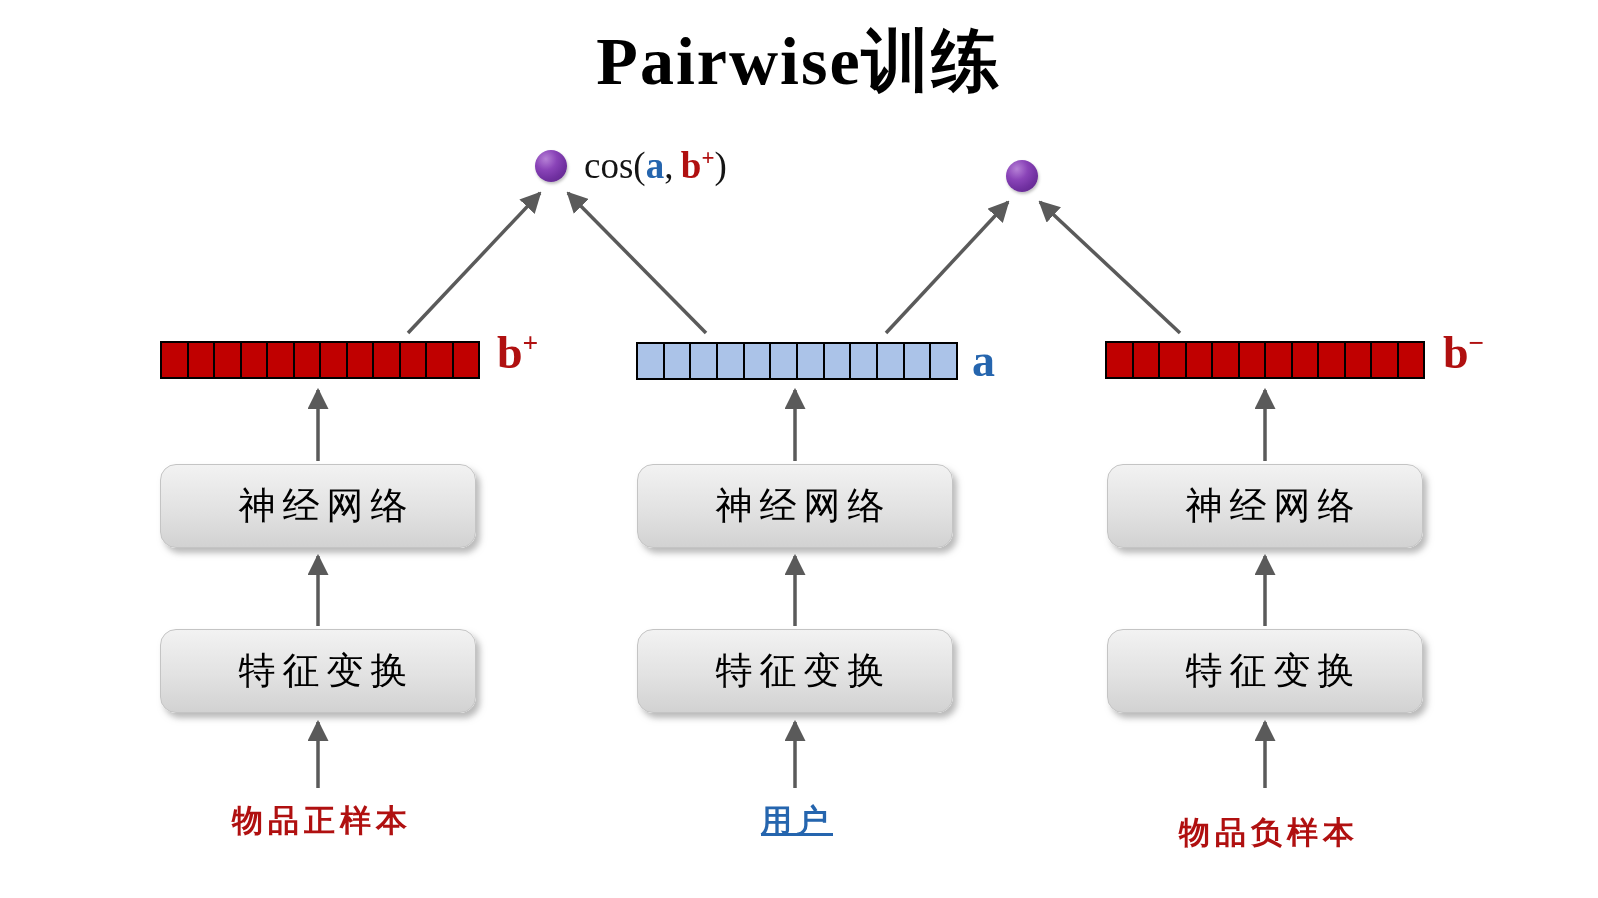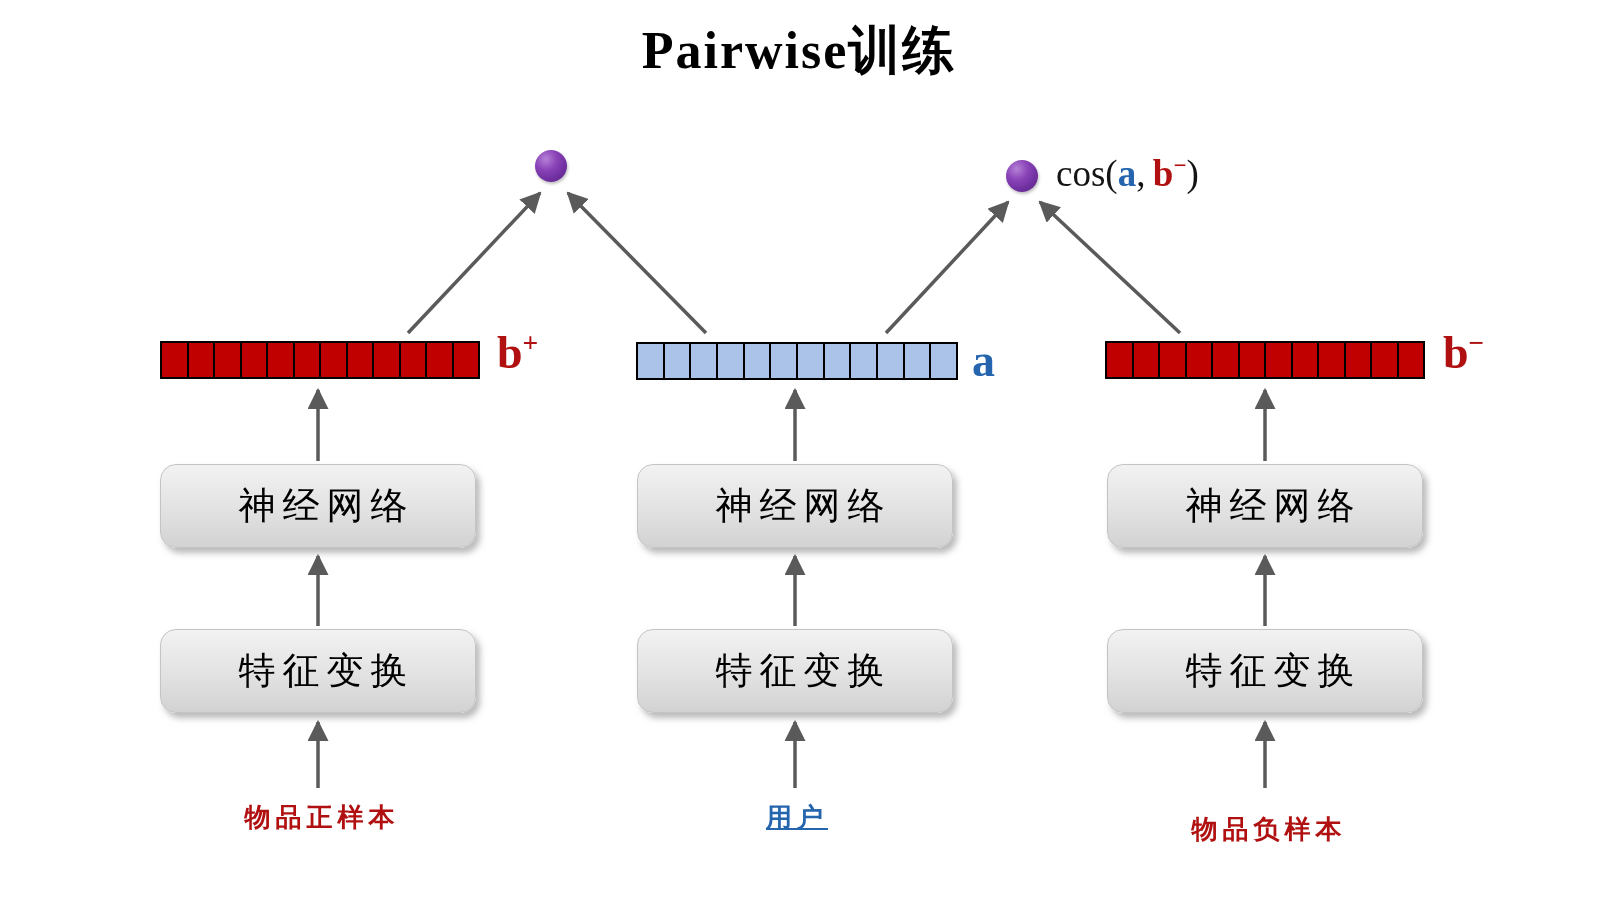--- a/index.html
+++ b/index.html
@@ -10,21 +10,21 @@
     width: 1598px;
     height: 898px;
     background: #ffffff;
     overflow: hidden;
   }
   .title {
     position: absolute;
     top: 16px; left: 0;
     width: 100%;
     text-align: center;
-    font-size: 52px;
+    font-size: 68px;
     font-weight: bold;
     color: #000;
     letter-spacing: 2px;
   }
   .arrow-layer { position: absolute; inset: 0; width: 100%; height: 100%; }
   .dot {
     position: absolute;
     width: 32px; height: 32px;
     border-radius: 50%;
     background: radial-gradient(circle at 34% 28%, #b681d6 0%, #8a44b8 35%, #7030a0 65%, #5a2383 100%);
@@ -68,21 +68,21 @@
     display: flex;
     align-items: center;
     justify-content: center;
     font-size: 37px;
     color: #000;
     letter-spacing: 7px;
     padding-left: 17px; 
   }
   .input-label {
     position: absolute;
-    font-size: 26px;
+    font-size: 31px;
     font-weight: bold;
     letter-spacing: 5px;
     white-space: nowrap;
     transform: translateX(-50%);
   }
 </style>
 </head>
 <body>
 
 <div class="canvas">
@@ -110,23 +110,23 @@
       <line x1="1265" y1="461" x2="1265" y2="390" marker-end="url(#ah)"></line>
 
       <line x1="408" y1="333" x2="540" y2="193" marker-end="url(#ah)"></line>
       <line x1="706" y1="333" x2="568" y2="193" marker-end="url(#ah)"></line>
       <line x1="886" y1="333" x2="1008" y2="202" marker-end="url(#ah)"></line>
       <line x1="1180" y1="333" x2="1040" y2="202" marker-end="url(#ah)"></line>
     </g>
   </svg>
 
   <div class="dot" style="left:535px; top:150px;"></div>
+  <div class="cos" style="left:584px; top:144px;"><span>cos(</span><span class="blue">a</span><span>, </span><span class="red">b</span><sup class="red">+</sup><span>)</span></div>
 
   <div class="dot" style="left:1006px; top:160px;"></div>
-  <div class="cos" style="left:1056px; top:152px;"><span>cos(</span><span class="blue">a</span><span>, </span><span class="red">b</span><sup class="red">−</sup><span>)</span></div>
 
   <div class="vector vec-red" style="left:160px; top:341px; width:320px;">
       <div class="cell"></div>
       <div class="cell"></div>
       <div class="cell"></div>
       <div class="cell"></div>
       <div class="cell"></div>
       <div class="cell"></div>
       <div class="cell"></div>
       <div class="cell"></div>

